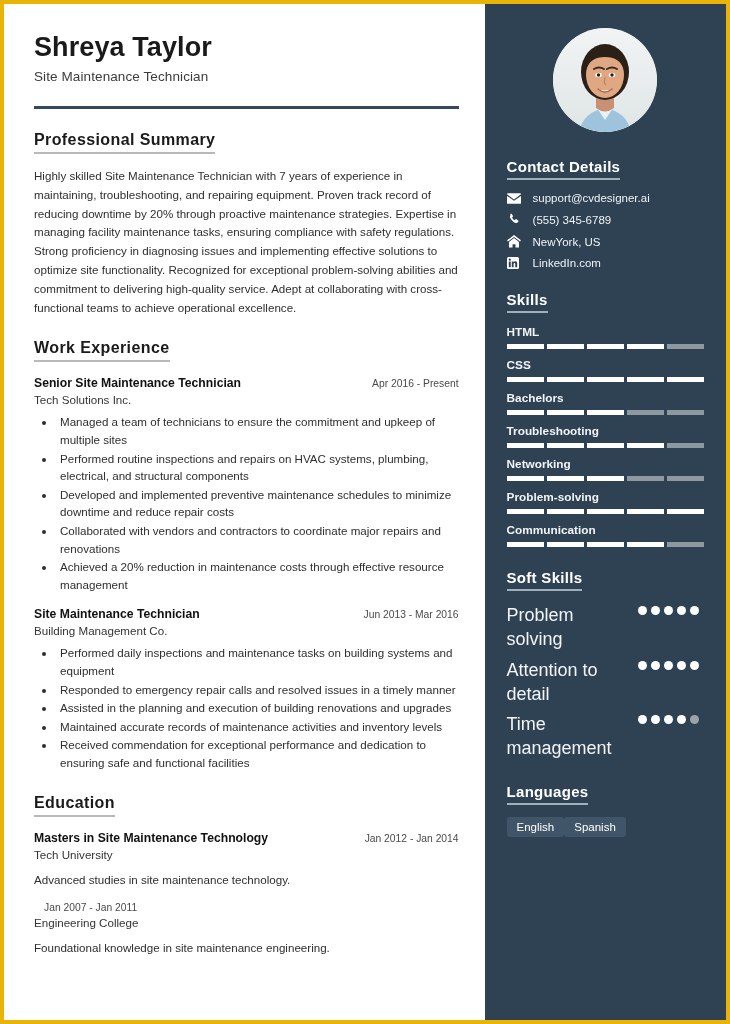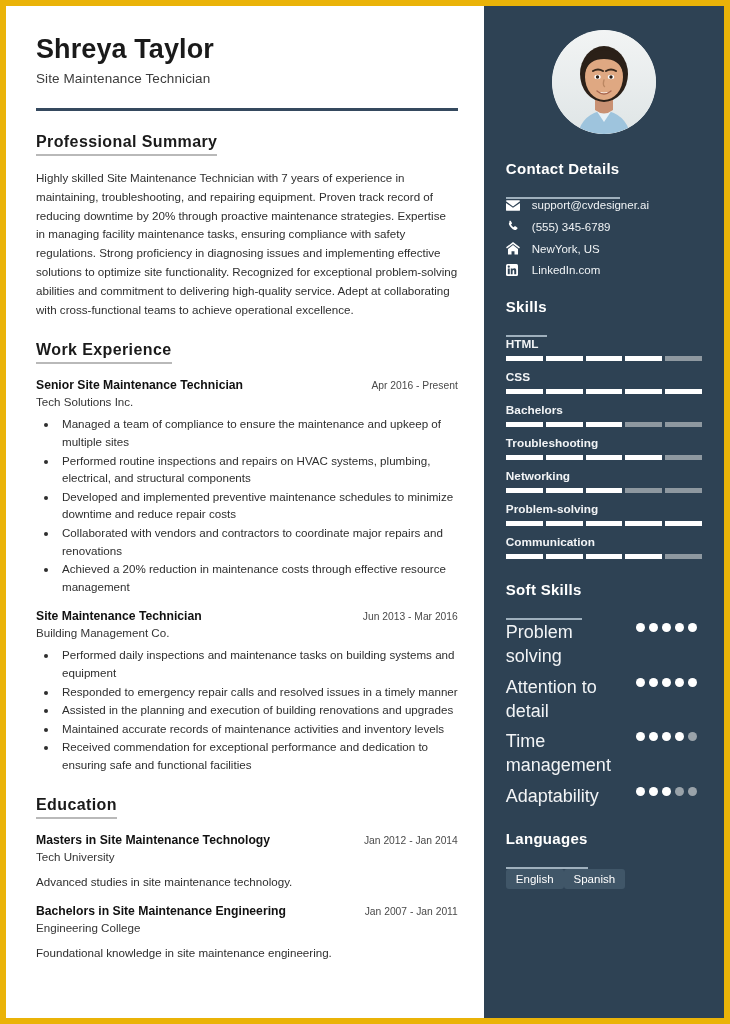--- a/index.html
+++ b/index.html
@@ -9,21 +9,21 @@
     background: #ffffff;
     font-family: "Liberation Sans", sans-serif;
   }
   .page {
     position: relative;
     width: 730px;
     height: 1024px;
     background: #ffffff;
     display: flex;
     overflow: hidden;
-    border: 6px solid #eab308;
+    border: 4px solid #eab308;
   }
 
   
   .main {
     width: 486px;
     padding: 28px 26px 10px 30px;
     background: #ffffff;
   }
   .name {
     font-size: 27px;
@@ -123,22 +123,23 @@
     background: #e9eef0;
     position: relative;
   }
   .side-section { margin-bottom: 22px; }
   .side-title {
     display: inline-block;
     font-size: 15px;
     font-weight: bold;
     color: #ffffff;
     letter-spacing: 0.3px;
-    padding-bottom: 20px;
+    padding-bottom: 3px;
     border-bottom: 2px solid #9fb0bd;
+    margin-bottom: 12px;
   }
   .contact-row {
     display: flex;
     align-items: center;
     margin-bottom: 9px;
     font-size: 11.5px;
     color: #f0f3f5;
   }
   .contact-ico {
     width: 20px;
@@ -226,21 +227,21 @@
     <div class="section">
       <div class="section-title">Work Experience</div>
 
       <div class="entry">
         <div class="entry-head">
           <span class="entry-title">Senior Site Maintenance Technician</span>
           <span class="entry-date">Apr 2016 - Present</span>
         </div>
         <div class="entry-org">Tech Solutions Inc.</div>
         <ul class="bullets">
-          <li>Managed a team of compliance to ensure the maintenance and upkeep of multiple sites</li>
+          <li>Managed a team of technicians to ensure the commitment and upkeep of multiple sites</li>
           <li>Performed routine inspections and repairs on HVAC systems, plumbing, electrical, and structural components</li>
           <li>Developed and implemented preventive maintenance schedules to minimize downtime and reduce repair costs</li>
           <li>Collaborated with vendors and contractors to coordinate major repairs and renovations</li>
           <li>Achieved a 20% reduction in maintenance costs through effective resource management</li>
         </ul>
       </div>
 
       <div class="entry">
         <div class="entry-head">
           <span class="entry-title">Site Maintenance Technician</span>
@@ -264,21 +265,20 @@
         <div class="entry-head">
           <span class="entry-title">Masters in Site Maintenance Technology</span>
           <span class="entry-date">Jan 2012 - Jan 2014</span>
         </div>
         <div class="entry-org">Tech University</div>
         <div class="entry-desc">Advanced studies in site maintenance technology.</div>
       </div>
 
       <div class="entry">
         <div class="entry-head">
-          <span class="entry-title">Bachelors in Site Maintenance Engineering</span>
           <span class="entry-date">Jan 2007 - Jan 2011</span>
         </div>
         <div class="entry-org">Engineering College</div>
         <div class="entry-desc">Foundational knowledge in site maintenance engineering.</div>
       </div>
     </div>
   </div>
 
   <div class="sidebar">
 
@@ -472,30 +472,20 @@
         <div class="soft">
           <span class="soft-name">Time management</span>
           <span class="dots">
               <span class="dot on"></span>
               <span class="dot on"></span>
               <span class="dot on"></span>
               <span class="dot on"></span>
               <span class="dot"></span>
             </span>
         </div>
-        <div class="soft">
-          <span class="soft-name">Adaptability</span>
-          <span class="dots">
-              <span class="dot on"></span>
-              <span class="dot on"></span>
-              <span class="dot on"></span>
-              <span class="dot"></span>
-              <span class="dot"></span>
-            </span>
-        </div>
       </div>
     </div>
 
     <div class="side-section">
       <div class="side-title">Languages</div>
       <div class="langs">
         <span class="lang-chip">English</span>
         <span class="lang-chip">Spanish</span>
       </div>
     </div>

